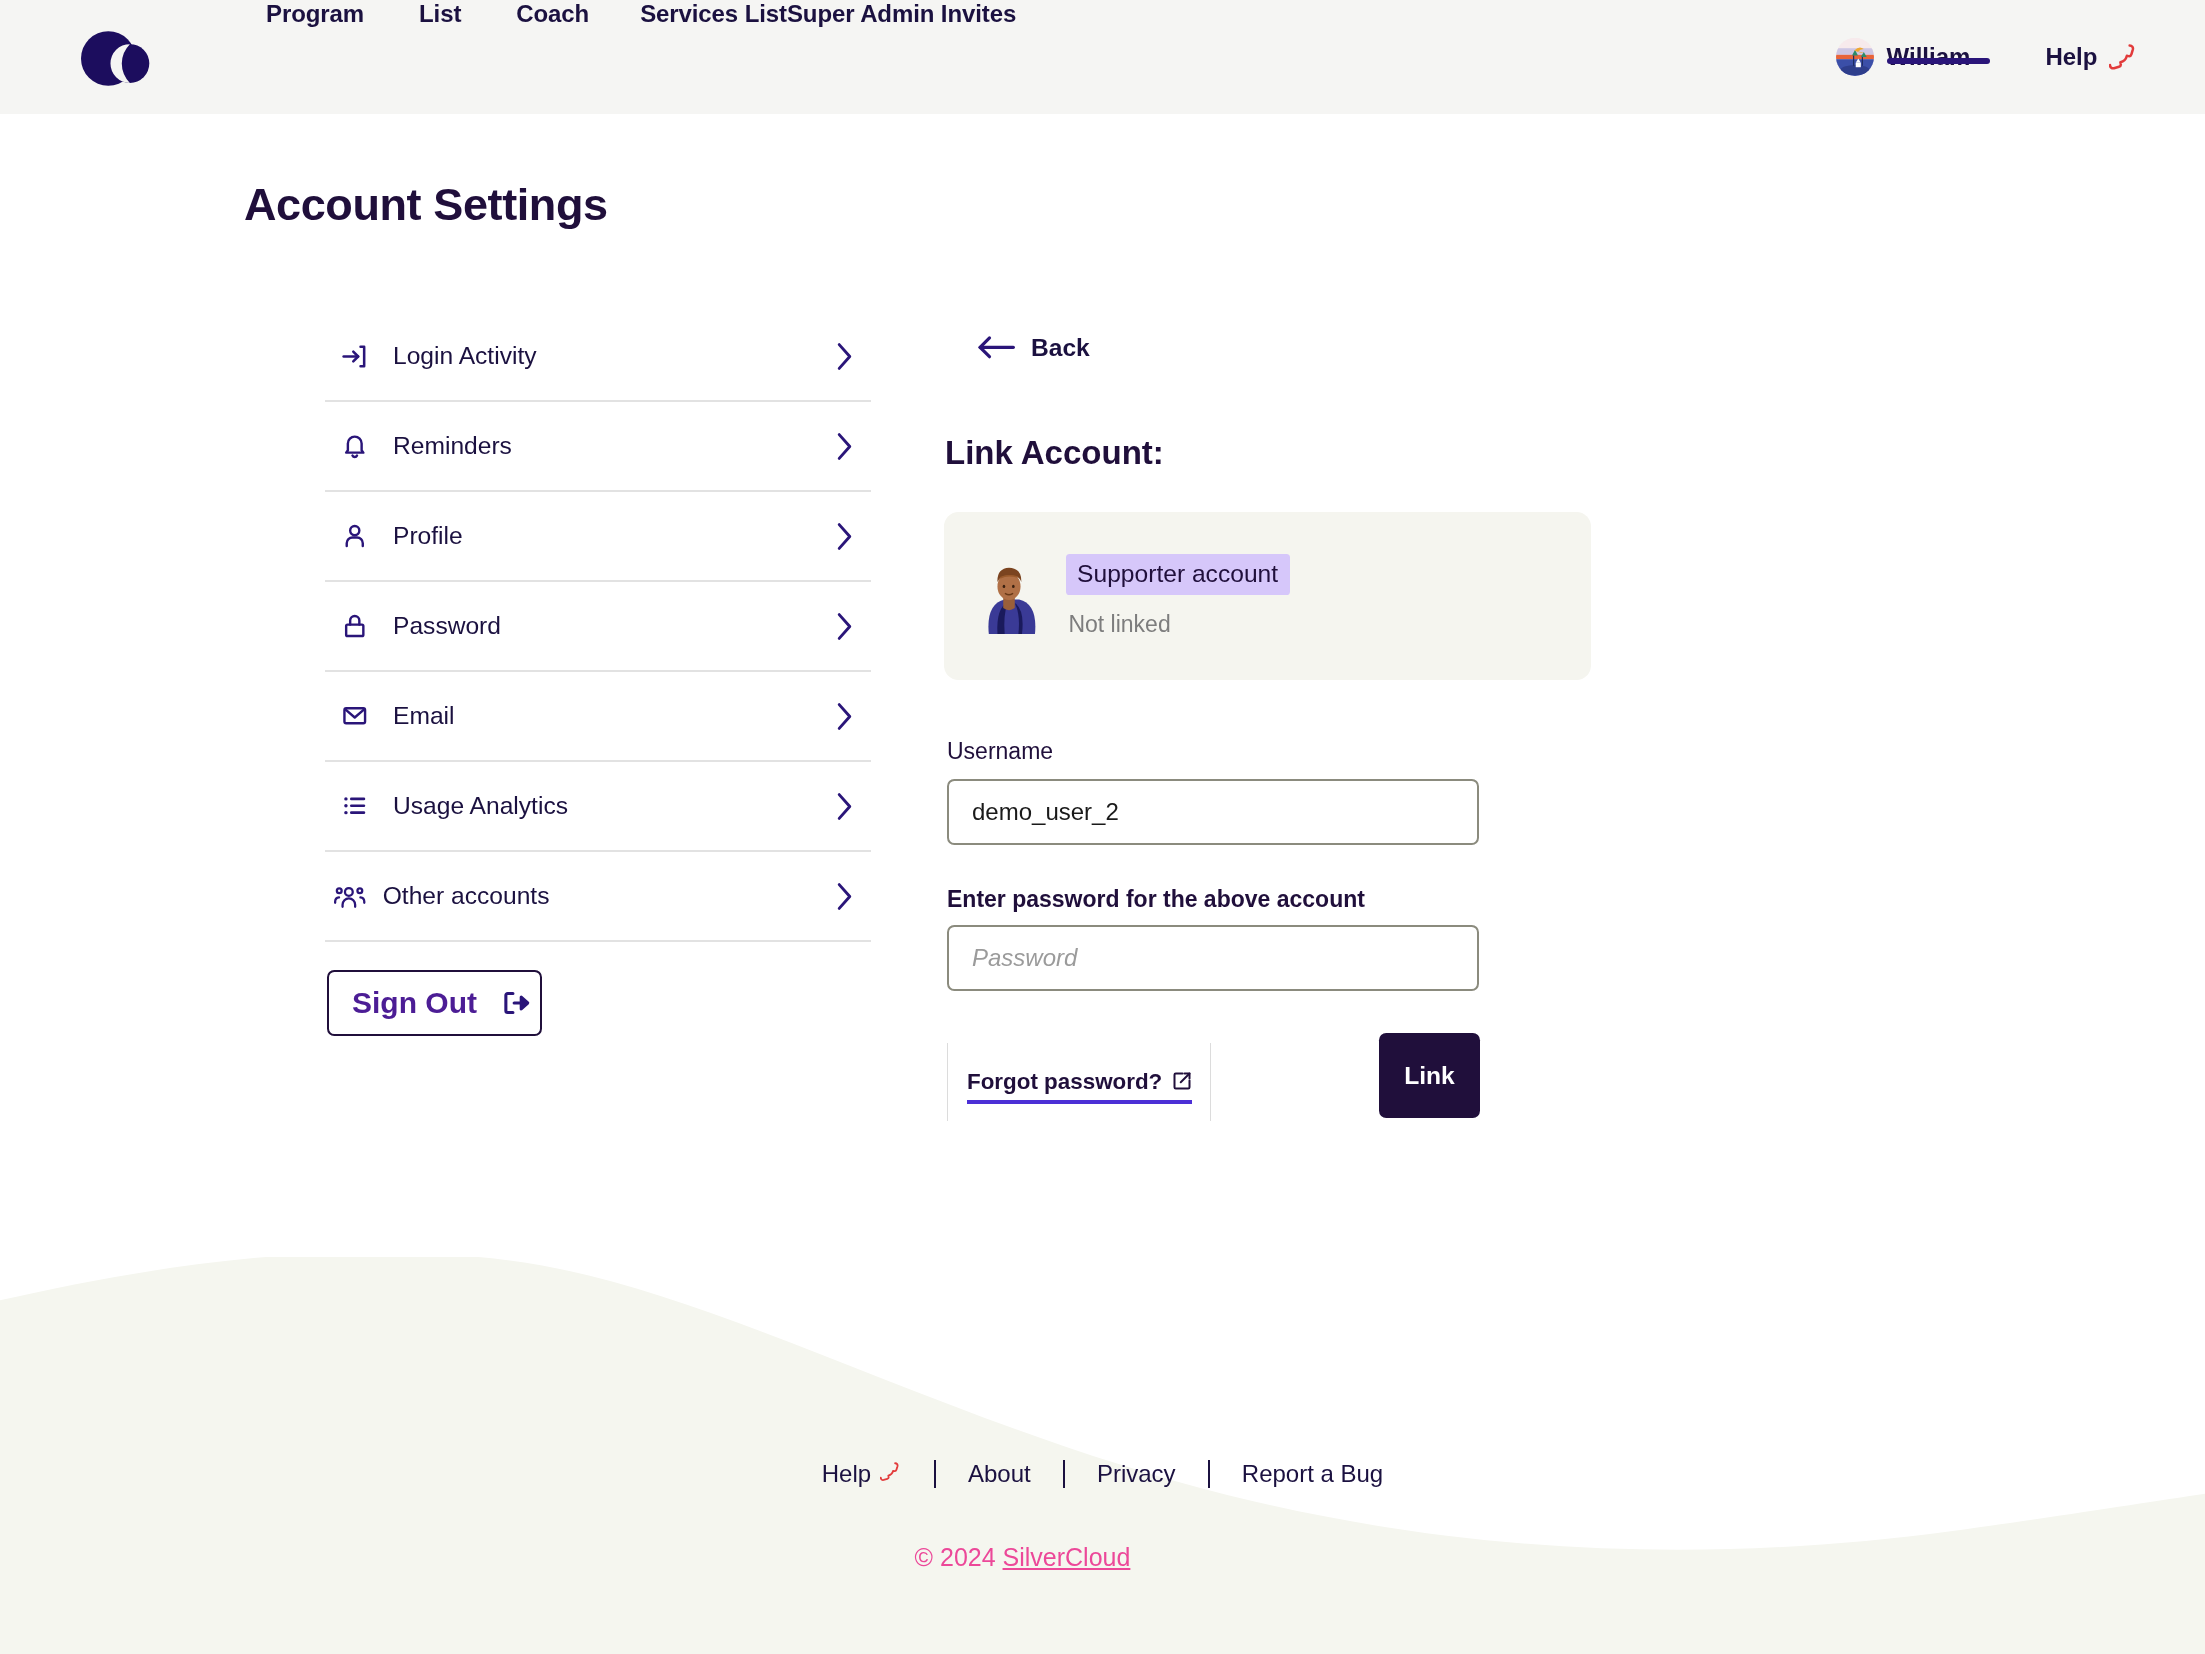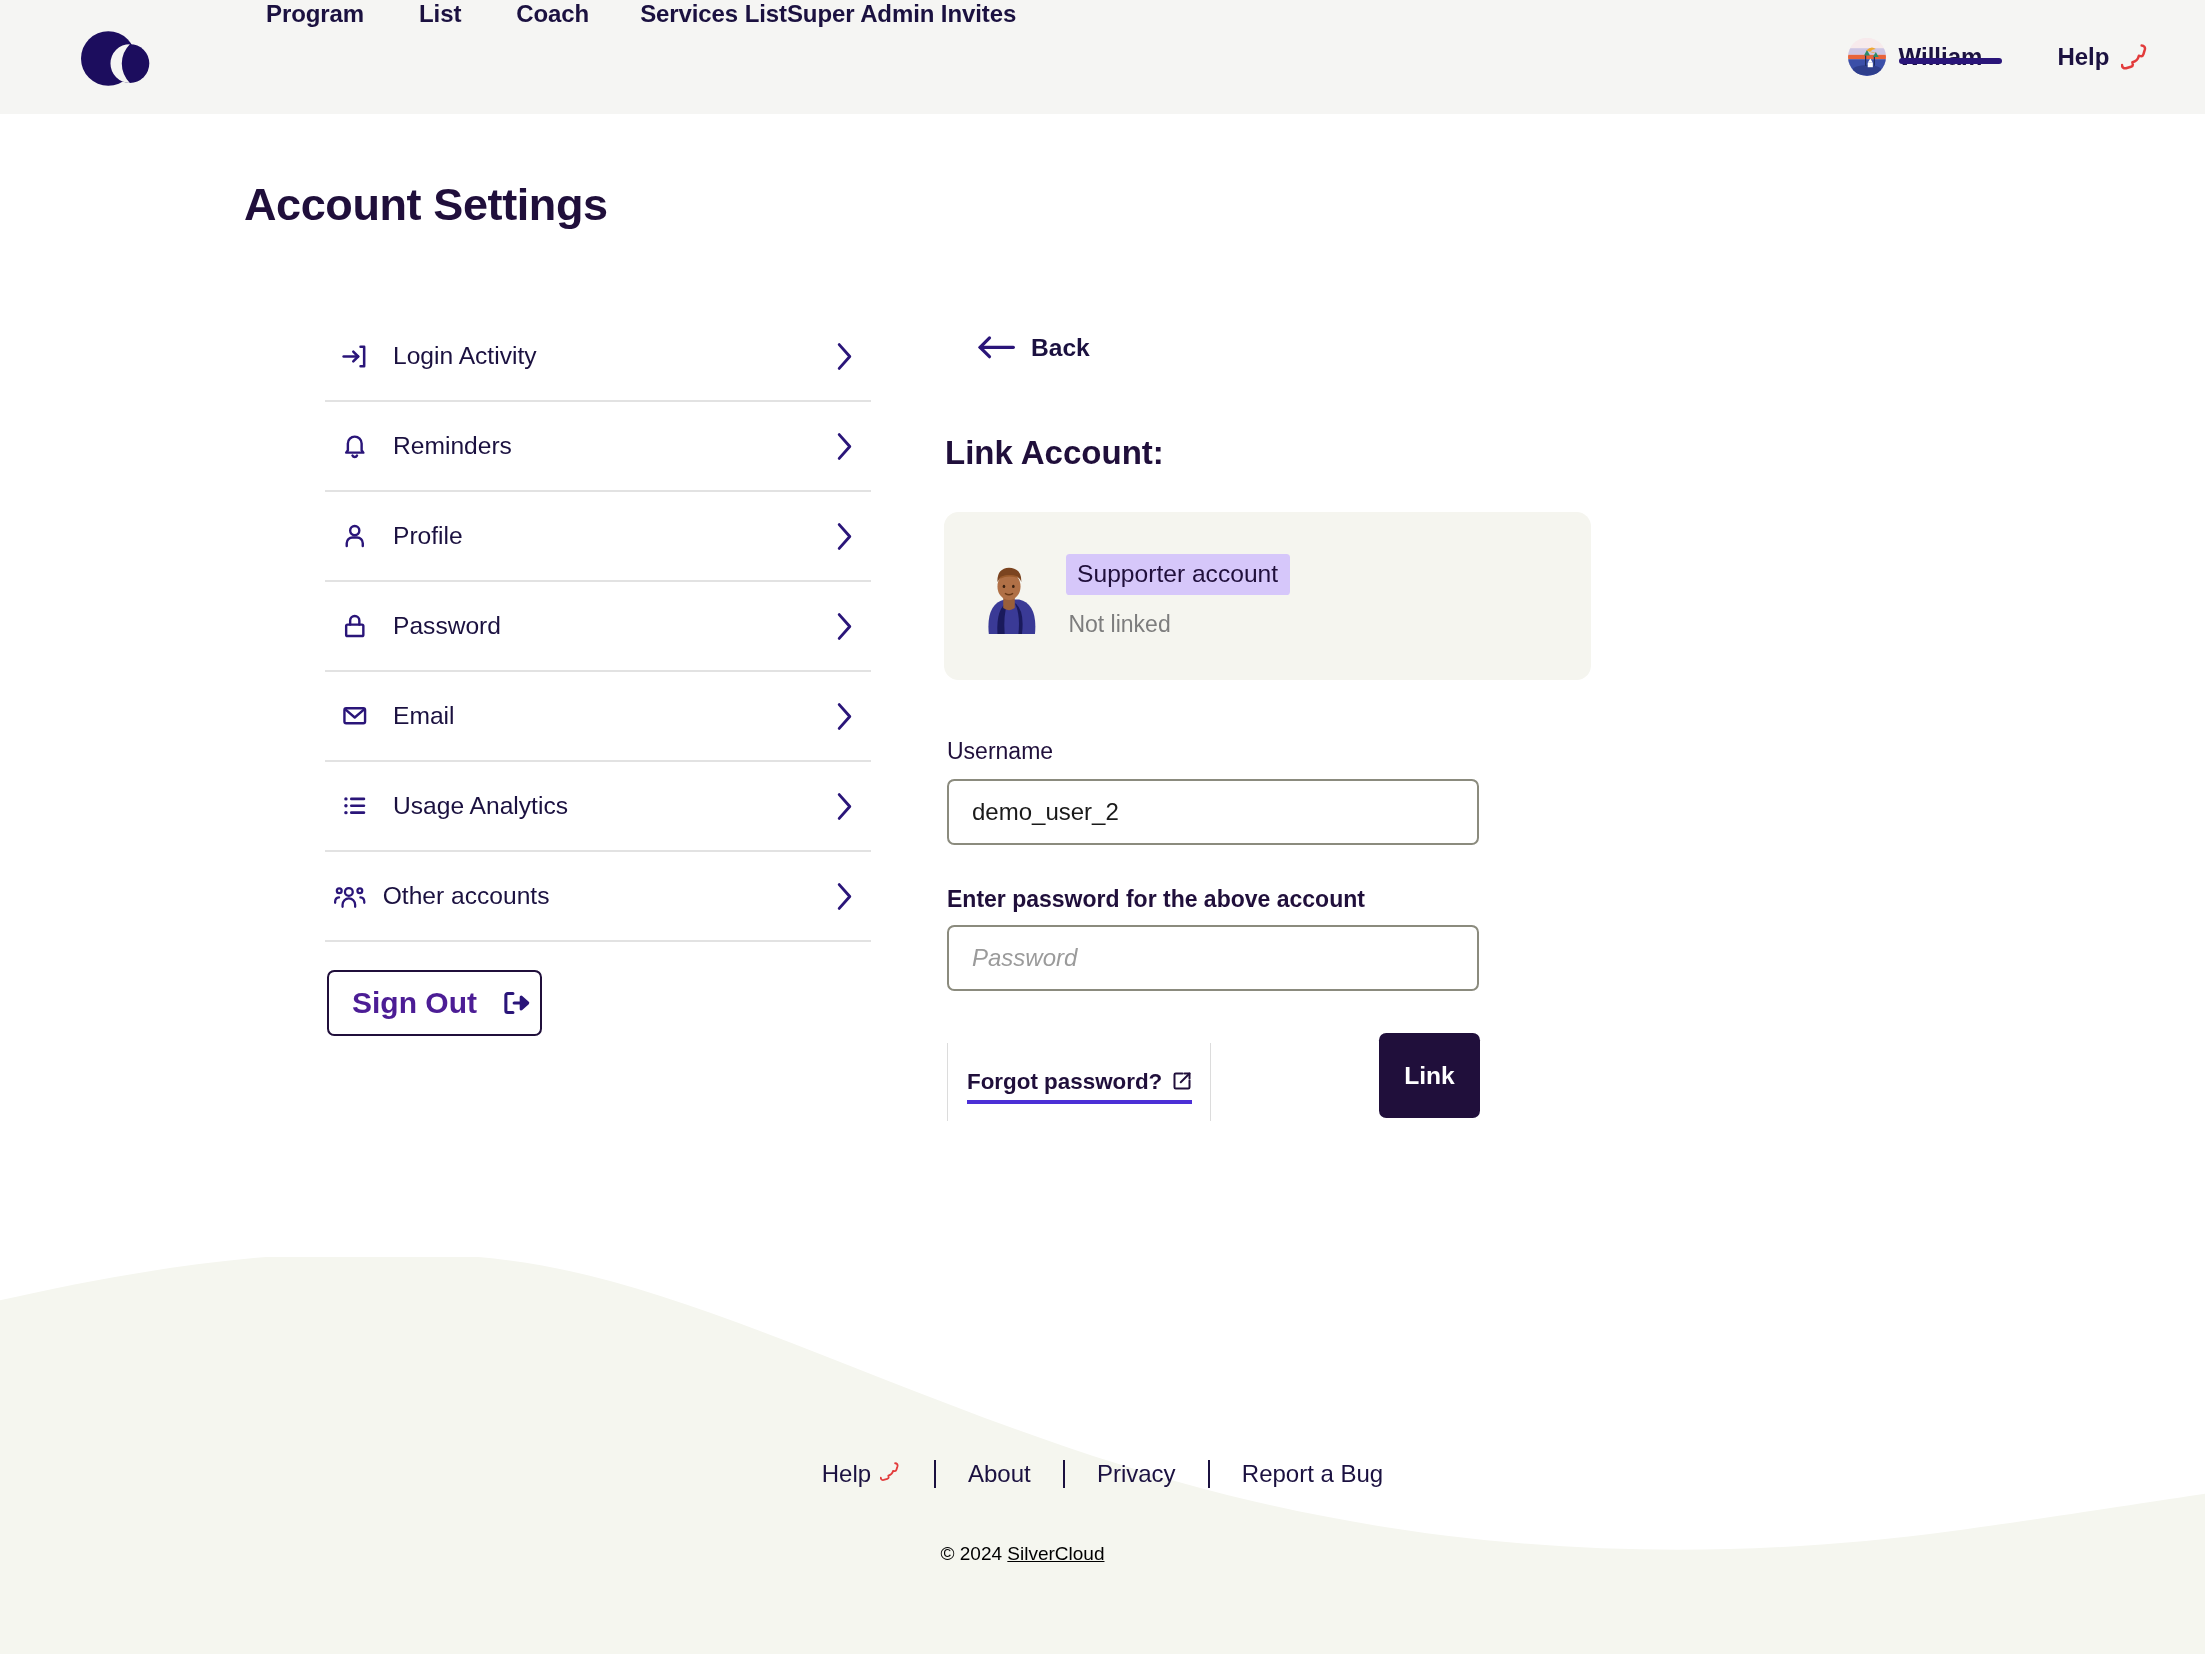--- a/index.html
+++ b/index.html
@@ -49,21 +49,21 @@
     white-space: nowrap;
     font-stretch: condensed;
   }
   .nav-link.n0 { margin-right: 55px; }
   .nav-link.n1 { margin-right: 55px; }
   .nav-link.n2 { margin-right: 51px; }
   .nav-link.n3 { }
 
   .header-right {
     position: absolute;
-    right: 54px; top: 0;
+    right: 66px; top: 0;
     height: 114px;
     display: flex;
     align-items: center;
   }
   .user-block {
     position: relative;
     display: flex;
     align-items: center;
     margin-right: 75px;
   }
@@ -339,22 +339,22 @@
   .footer-sep {
     width: 2.2px; height: 27.5px;
     background: #1b1140;
     margin: 0 32px;
   }
   .footer-copy {
     position: absolute;
     left: 0; top: 1543px;
     width: 2045px;
     text-align: center;
-    font-size: 19px;
-    color: #000000;
+    font-size: 25px;
+    color: #ec4899;
     font-stretch: condensed;
   }
   .footer-copy u { text-decoration: underline; cursor: pointer; }
 </style>
 </head>
 <body>
 
 <div class="page">
 
   <div class="header">

